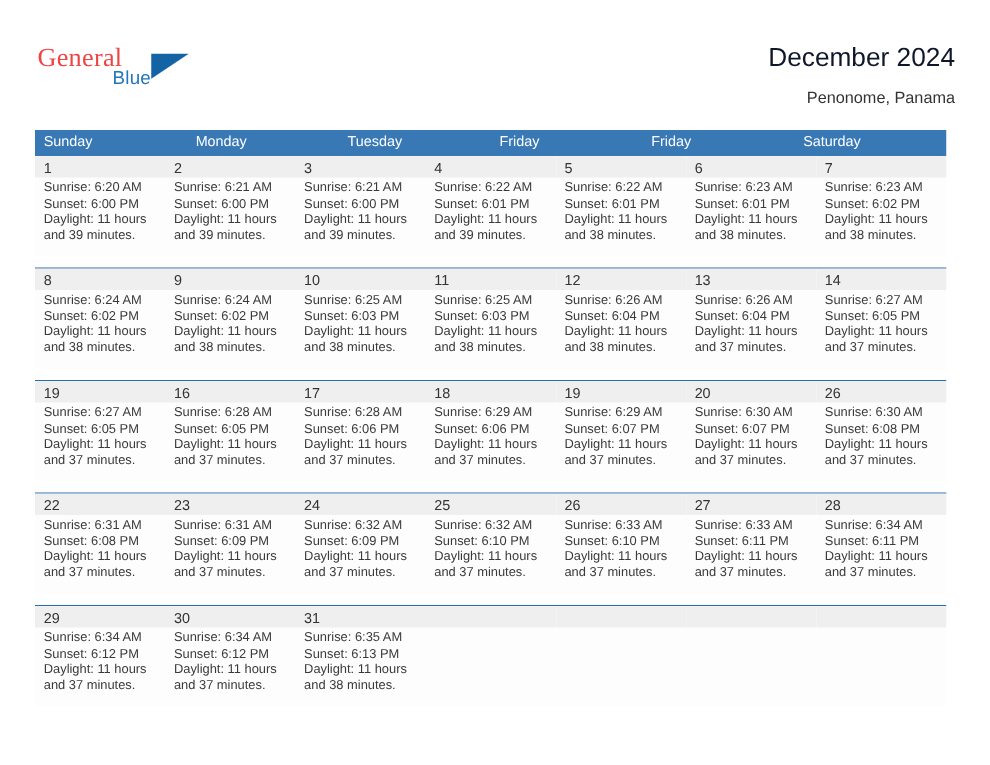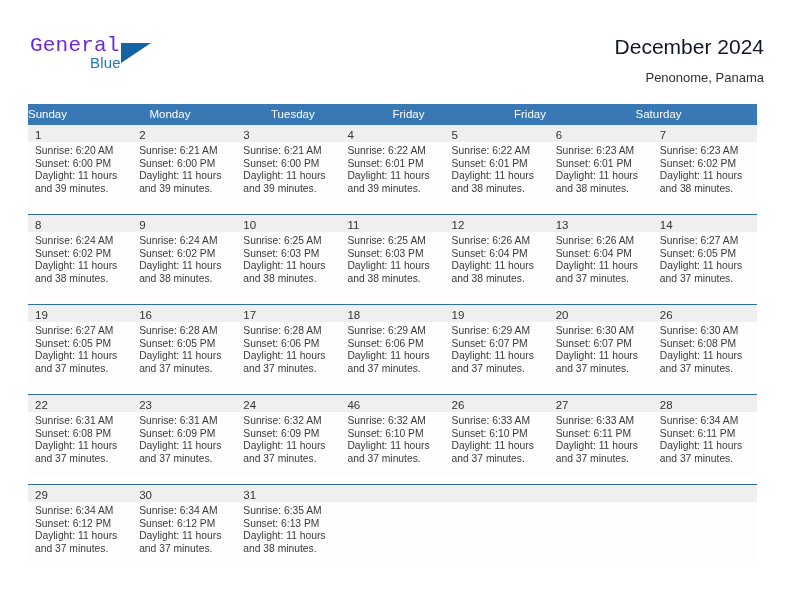--- a/index.html
+++ b/index.html
@@ -35,22 +35,22 @@
     top: 4px;
     width: 180px;
     height: 56px;
   }
   .logo-general {
     position: absolute;
     left: 2px;
     top: 0px;
     font-size: 21px;
     letter-spacing: .2px;
-    color: #6d28d9;
-    font-family: Liberation Mono, monospace;
+    color: #ef4444;
+    font-family: Liberation Serif, serif;
   }
   .logo-blue {
     position: absolute;
     left: 62px;
     top: 20px;
     font-size: 15px;
     letter-spacing: .2px;
     color: #2176bd;
     font-family: "Liberation Sans", sans-serif;
   }
@@ -93,20 +93,21 @@
   }
   .weekday-row {
     display: flex;
     background: #3878b4;
   }
   .weekday {
     flex: 1 1 0;
     box-sizing: border-box;
     height: 21px;
     line-height: 21px;
+    padding-left: 7px;
     font-size: 11.5px;
     color: #ffffff;
     overflow: hidden;
     white-space: nowrap;
   }
 
   .week {
     display: flex;
     border-top: 1.6px solid #2c6ca8;
     background: #fdfdfd;
@@ -398,21 +399,21 @@
           <div class="day-cell">
             <div class="day-num-band"><span class="day-num">24</span></div>
             <div class="day-body">
               <div class="day-line">Sunrise: 6:32 AM</div>
               <div class="day-line">Sunset: 6:09 PM</div>
               <div class="day-line">Daylight: 11 hours</div>
               <div class="day-line">and 37 minutes.</div>
             </div>
           </div>
           <div class="day-cell">
-            <div class="day-num-band"><span class="day-num">46</span></div>
+            <div class="day-num-band"><span class="day-num">25</span></div>
             <div class="day-body">
               <div class="day-line">Sunrise: 6:32 AM</div>
               <div class="day-line">Sunset: 6:10 PM</div>
               <div class="day-line">Daylight: 11 hours</div>
               <div class="day-line">and 37 minutes.</div>
             </div>
           </div>
           <div class="day-cell">
             <div class="day-num-band"><span class="day-num">26</span></div>
             <div class="day-body">

